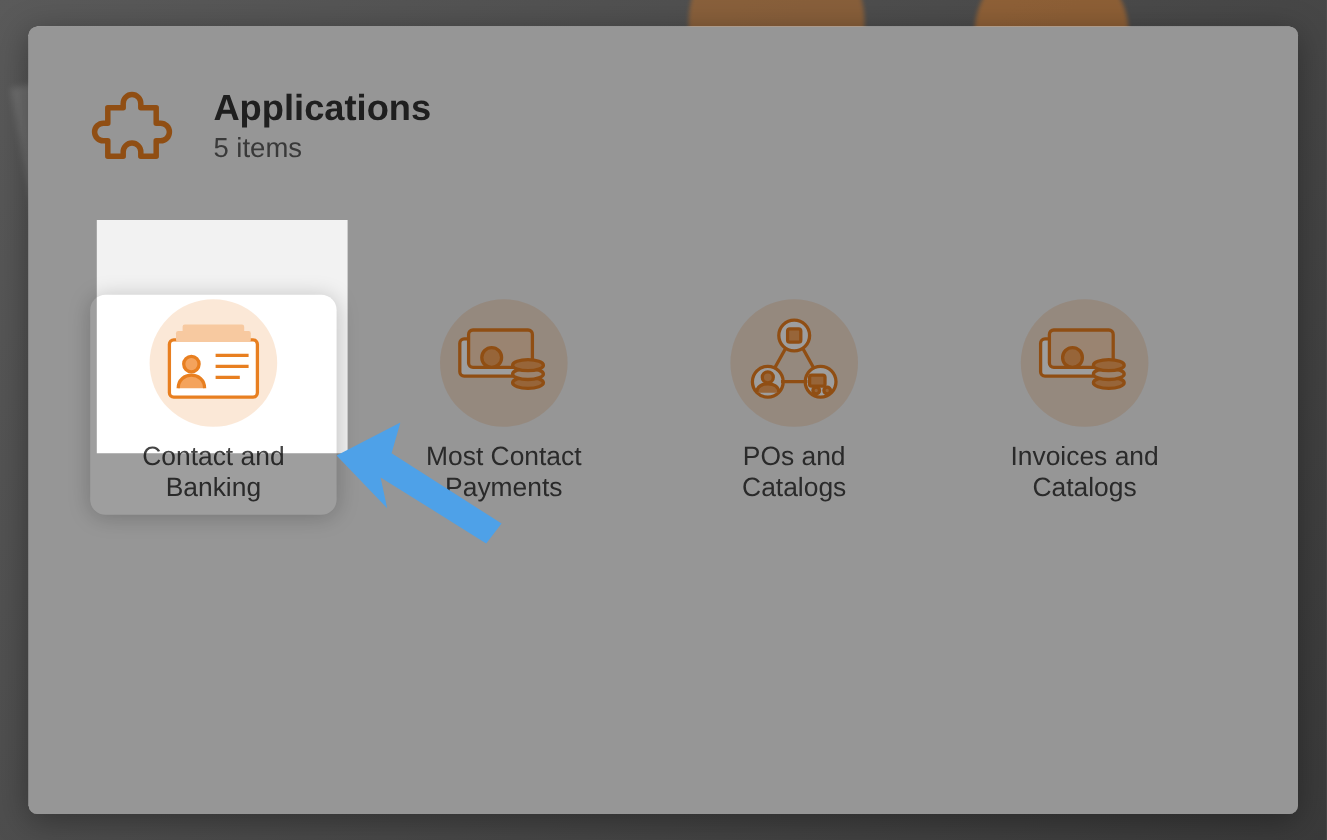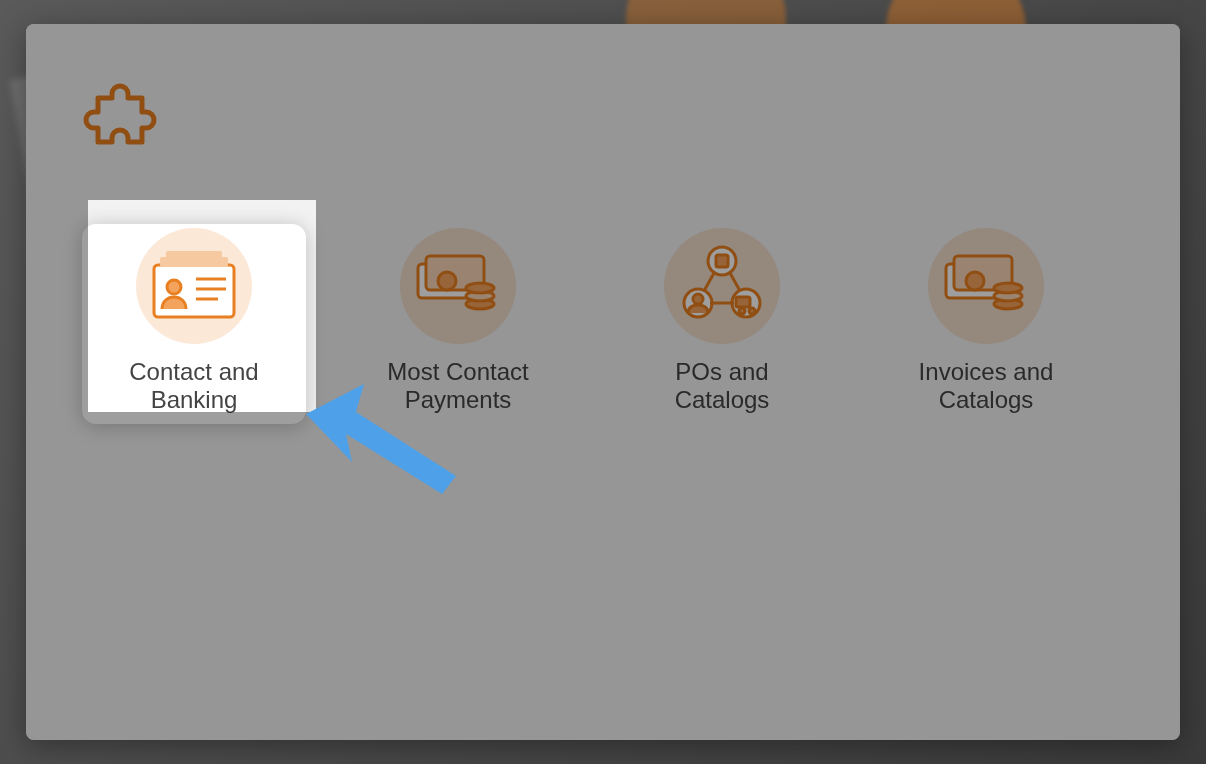--- a/index.html
+++ b/index.html
@@ -6,21 +6,21 @@
   .bg{position:absolute;inset:0;background:linear-gradient(135deg,#5a5a5a 0%,#3a3a3a 100%);}
   .bg .blur1{position:absolute;right:180px;top:-40px;width:140px;height:140px;border-radius:50%;background:#e07a1f;opacity:.45;filter:blur(2px);}
   .bg .blur2{position:absolute;right:420px;top:-60px;width:160px;height:160px;border-radius:50%;background:#e07a1f;opacity:.4;filter:blur(2px);}
   .bg .blur3{position:absolute;left:20px;top:60px;width:220px;height:140px;background:#c9c9c9;opacity:.2;filter:blur(3px);transform:rotate(-10deg);}
   .card{position:absolute;left:26px;top:24px;right:26px;bottom:24px;background:#f2f2f2;border-radius:8px;box-shadow:0 6px 30px rgba(0,0,0,.35);}
   .section-header{position:absolute;left:56px;top:52px;display:flex;align-items:center;gap:36px;}
   .section-header .puzzle{width:76px;height:76px;}
   .titles h1{margin:0;font-size:33px;font-weight:600;color:#333;}
   .titles .sub{margin:4px 0 0 0;font-size:25px;color:#5d5d5d;}
   .grid{position:absolute;left:56px;top:200px;width:1060px;display:flex;flex-wrap:wrap;gap:40px 40px;}
-  .tile{width:224px;height:200px;display:flex;flex-direction:column;align-items:center;justify-content:flex-start;border-radius:14px;cursor:pointer;padding-top:4px;box-sizing:border-box;}
+  .tile{width:224px;height:200px;display:flex;flex-direction:column;align-items:center;justify-content:flex-start;border-radius:14px;cursor:pointer;padding-top:4px;box-sizing:border-box;margin-top:44px;}
   .tile .iconwrap{width:116px;height:116px;border-radius:50%;background:rgba(232,127,32,.18);display:flex;align-items:center;justify-content:center;}
   .tile .label{margin-top:14px;font-size:24px;color:#444;text-align:center;line-height:1.18;white-space:pre-line;}
   .tile.highlight{background:#fff;box-shadow:0 2px 20px rgba(0,0,0,.22);}
   .dim{position:absolute;inset:0;background:rgba(0,0,0,.38);border-radius:8px;pointer-events:none;}
   
   .dim{clip-path:polygon(0 0,100% 0,100% 100%,0 100%,0 0, 62px 176px,62px 388px,290px 388px,290px 176px,62px 176px);}
   .arrow{position:absolute;left:280px;top:360px;transform:rotate(0deg);pointer-events:none;}
   svg{display:block;}
 </style>
 </head>
@@ -34,20 +34,22 @@
 
 <div class="card">
 
   <div class="section-header">
     <span class="puzzle">
       <svg width="76" height="76" viewBox="0 0 76 76">
           <path fill="none" stroke="#e87f20" stroke-width="5" stroke-linejoin="round" d="M16 22h14v-4a8 8 0 0 1 16 0v4h14v14h4a8 8 0 0 1 0 16h-4v14H46v-4a8 8 0 0 0-16 0v4H16V52h-4a8 8 0 0 1 0-16h4z"></path>
         </svg>
     </span>
     <div class="titles">
+      <h1>Applications</h1>
+      <div class="sub">5 items</div>
     </div>
   </div>
 
   <div class="grid">
 
     <div class="tile highlight">
       <span class="iconwrap">
         <svg width="92" height="78" viewBox="0 0 92 78">
           <g fill="none" stroke="#e87f20" stroke-width="3">
             <rect x="6" y="18" width="80" height="52" rx="4" fill="#fff"></rect>

